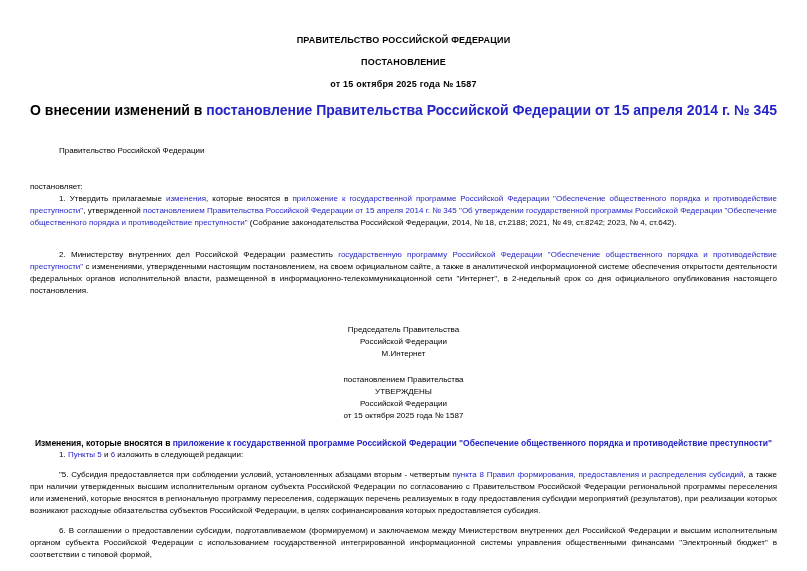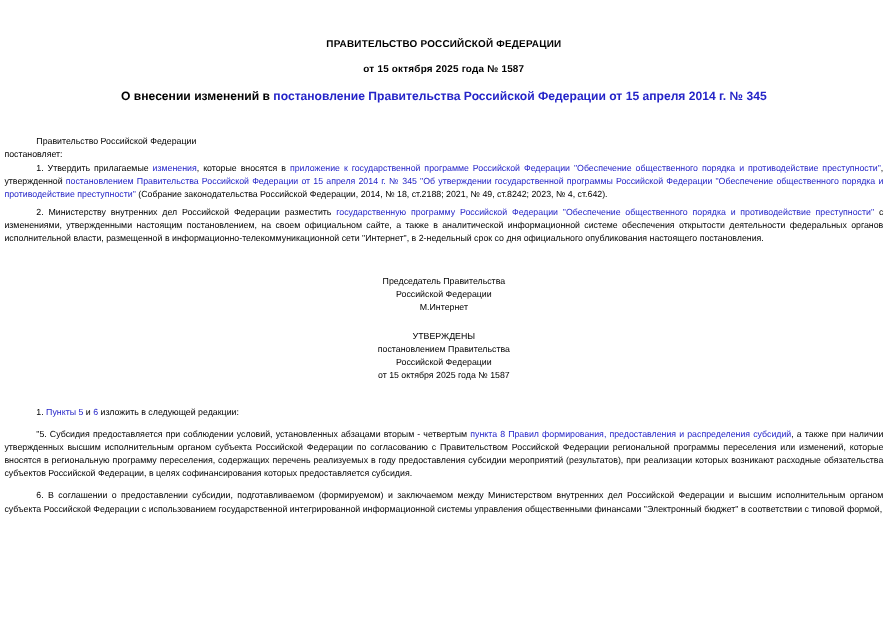--- a/index.html
+++ b/index.html
@@ -3,72 +3,74 @@
 <meta charset="utf-8">
 <style>
   html, body { margin: 0; padding: 0; }
   body {
     width: 807px; height: 571px;
     background: #ffffff;
     overflow: hidden;
     font-family: "Liberation Sans", sans-serif;
     color: #000000;
   }
-  .doc { padding: 0 4px; font-size: 8px; line-height: 12px; }
+  .doc { padding: 0 30px; font-size: 8px; line-height: 12px; }
   p { margin: 0; text-align: justify; }
   .right { text-align: center; }
   .hdr { font-size: 9px; font-weight: bold; text-align: center; letter-spacing: .2px; }
-  .title { font-size: 11px; font-weight: bold; text-align: center; }
+  .title { font-size: 14px; font-weight: bold; text-align: center; }
   .heading { font-size: 8.5px; font-weight: bold; text-align: center; line-height: 12px; }
   .indent { text-indent: 29px; }
   .lnk { color: #2424c8; cursor: pointer; text-decoration: none; }
   .mt-org { margin-top: 34px; }
   .mt-type { margin-top: 10px; }
   .mt-date { margin-top: 10px; }
   .mt-title { margin-top: 14px; }
   .mt-gov { margin-top: 29px; }
-  .mt-enacts { margin-top: 0; }
-  .mt-para2 { margin-top: 4px; }
+  .mt-enacts { margin-top: 24px; }
+  .mt-para2 { margin-top: 20px; }
   .mt-sig { margin-top: 27px; }
   .mt-appr { margin-top: 14px; }
   .mt-heading { margin-top: 15px; }
-  .mt-item1 { margin-top: 21px; }
+  .mt-item1 { }
   .mt-para5 { margin-top: 8px; }
   .mt-para6 { margin-top: 8px; }
 </style>
 </head>
 <body>
 
 <div class="doc">
 
   <div class="hdr mt-org">ПРАВИТЕЛЬСТВО РОССИЙСКОЙ ФЕДЕРАЦИИ</div>
+  <div class="hdr mt-type">ПОСТАНОВЛЕНИЕ</div>
   <div class="hdr mt-date">от 15 октября 2025 года № 1587</div>
 
   <div class="title mt-title"><span>О внесении изменений в </span><span class="lnk">постановление Правительства Российской Федерации от 15 апреля 2014 г. № 345</span></div>
 
   <p class="indent mt-gov">Правительство Российской Федерации</p>
   <p class="mt-enacts">постановляет:</p>
 
   <p class="indent"><span>1. Утвердить прилагаемые </span><span class="lnk">изменения</span><span>, которые вносятся в </span><span class="lnk">приложение к государственной программе Российской Федерации "Обеспечение общественного порядка и противодействие преступности"</span><span>, утвержденной </span><span class="lnk">постановлением Правительства Российской Федерации от 15 апреля 2014 г. № 345 "Об утверждении государственной программы Российской Федерации "Обеспечение общественного порядка и противодействие преступности"</span><span> (Собрание законодательства Российской Федерации, 2014, № 18, ст.2188; 2021, № 49, ст.8242; 2023, № 4, ст.642).</span></p>
 
   <p class="indent mt-para2"><span>2. Министерству внутренних дел Российской Федерации разместить </span><span class="lnk">государственную программу Российской Федерации "Обеспечение общественного порядка и противодействие преступности"</span><span> с изменениями, утвержденными настоящим постановлением, на своем официальном сайте, а также в аналитической информационной системе обеспечения открытости деятельности федеральных органов исполнительной власти, размещенной в информационно-телекоммуникационной сети "Интернет", в 2-недельный срок со дня официального опубликования настоящего постановления.</span></p>
 
   <div class="right mt-sig">
     <div>Председатель Правительства</div>
     <div>Российской Федерации</div>
     <div>М.Интернет</div>
   </div>
 
   <div class="right mt-appr">
+    <div>постановлением Правительства</div>
     <div>УТВЕРЖДЕНЫ</div>
-    <div>постановлением Правительства</div>
     <div>Российской Федерации</div>
     <div>от 15 октября 2025 года № 1587</div>
   </div>
 
+  <div class="heading mt-heading"><span>Изменения, которые вносятся в </span><span class="lnk">приложение к государственной программе Российской Федерации "Обеспечение общественного порядка и противодействие преступности"</span></div>
 
   <p class="indent mt-item1"><span>1. </span><span class="lnk">Пункты 5</span><span> и </span><span class="lnk">6</span><span> изложить в следующей редакции:</span></p>
 
   <p class="indent mt-para5"><span>"5. Субсидия предоставляется при соблюдении условий, установленных абзацами вторым - четвертым </span><span class="lnk">пункта 8 Правил формирования, предоставления и распределения субсидий</span><span>, а также при наличии утвержденных высшим исполнительным органом субъекта Российской Федерации по согласованию с Правительством Российской Федерации региональной программы переселения или изменений, которые вносятся в региональную программу переселения, содержащих перечень реализуемых в году предоставления субсидии мероприятий (результатов), при реализации которых возникают расходные обязательства субъектов Российской Федерации, в целях софинансирования которых предоставляется субсидия.</span></p>
 
   <p class="indent mt-para6"><span>6. В соглашении о предоставлении субсидии, подготавливаемом (формируемом) и заключаемом между Министерством внутренних дел Российской Федерации и высшим исполнительным органом субъекта Российской Федерации с использованием государственной интегрированной информационной системы управления общественными финансами "Электронный бюджет" в соответствии с типовой формой,</span></p>
 
 </div>
 
 </body></html>

